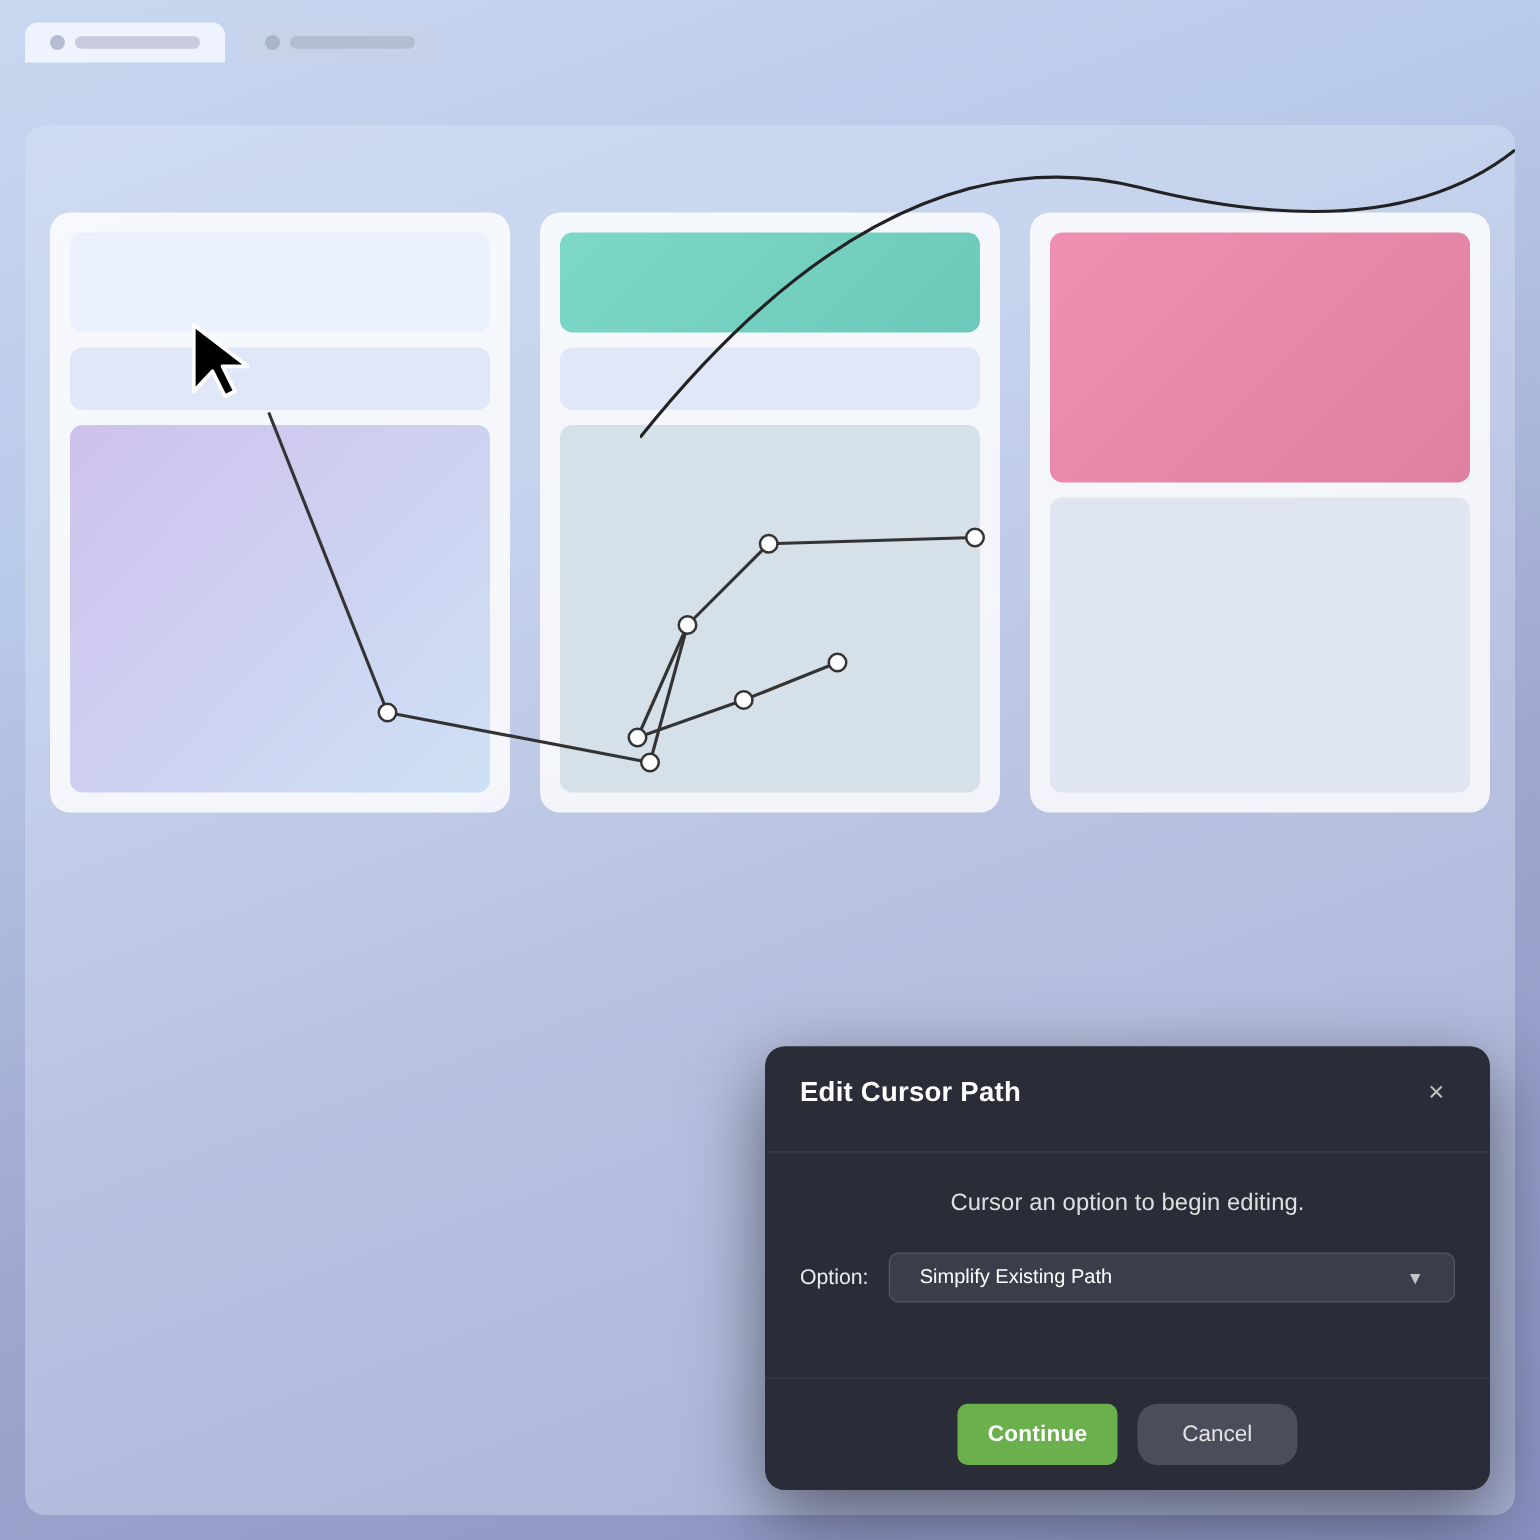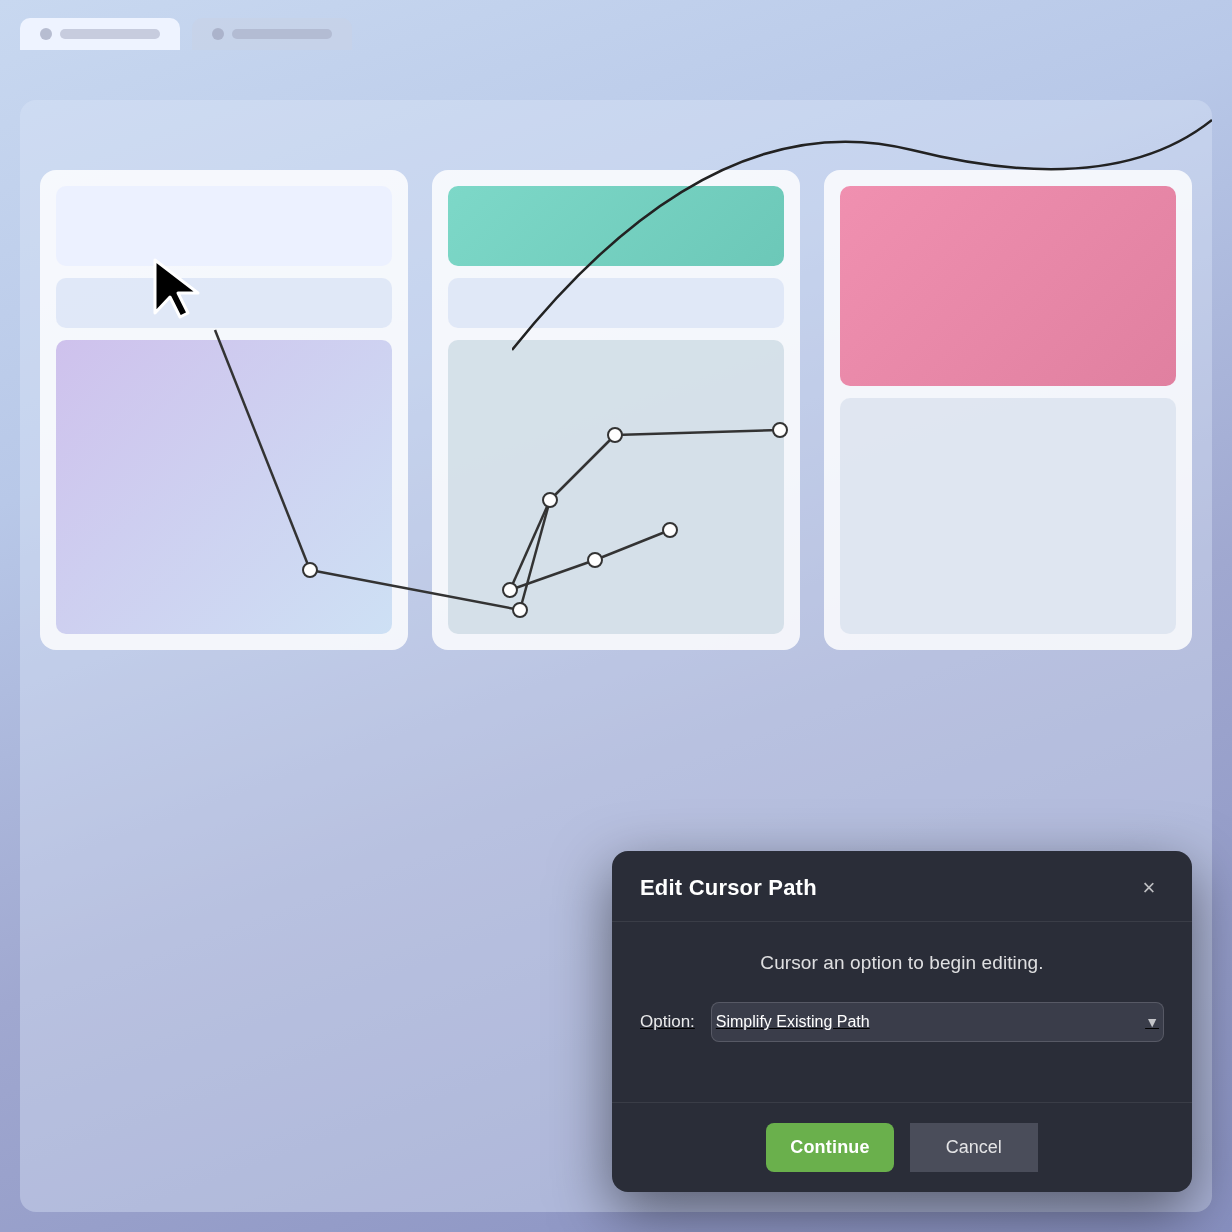--- a/index.html
+++ b/index.html
@@ -157,21 +157,21 @@
       border-radius: 16px;
       box-shadow: 0 20px 60px rgba(0,0,0,0.5);
       z-index: 100;
       overflow: hidden;
     }
 
     .modal-header {
       display: flex;
       align-items: center;
       justify-content: space-between;
-      padding: 22px 28px 18px;
+      padding: 22px 28px 32px;
       border-bottom: 1px solid rgba(255,255,255,0.08);
     }
 
     .modal-title {
       color: #ffffff;
       font-size: 22px;
       font-weight: 600;
       letter-spacing: 0.2px;
     }
 
@@ -198,37 +198,36 @@
       text-align: center;
       margin-bottom: 28px;
       letter-spacing: 0.1px;
     }
 
     .option-row {
       display: flex;
       align-items: center;
       gap: 16px;
       margin-bottom: 32px;
-      text-decoration: underline;
     }
 
     .option-label {
       color: rgba(255,255,255,0.9);
       font-size: 17px;
       font-weight: 500;
     }
 
     .option-select {
       flex: 1;
       background: #3a3d4a;
       border: 1px solid rgba(255,255,255,0.15);
       border-radius: 8px;
       color: #ffffff;
       font-size: 16px;
-      padding: 10px 4px;
+      padding: 10px 24px;
       display: flex;
       align-items: center;
       justify-content: space-between;
       cursor: pointer;
     }
 
     .select-chevron {
       color: rgba(255,255,255,0.7);
       font-size: 14px;
     }
@@ -251,21 +250,21 @@
       font-weight: 600;
       padding: 14px 24px;
       cursor: pointer;
       letter-spacing: 0.2px;
     }
 
     .btn-cancel {
       background: #4a4d5a;
       color: rgba(255,255,255,0.85);
       border: none;
-      border-radius: 0;
+      border-radius: 16px;
       font-size: 18px;
       font-weight: 500;
       padding: 14px 36px;
       cursor: pointer;
     }
 
     
     .bezier-svg {
       position: absolute;
       top: 0;

